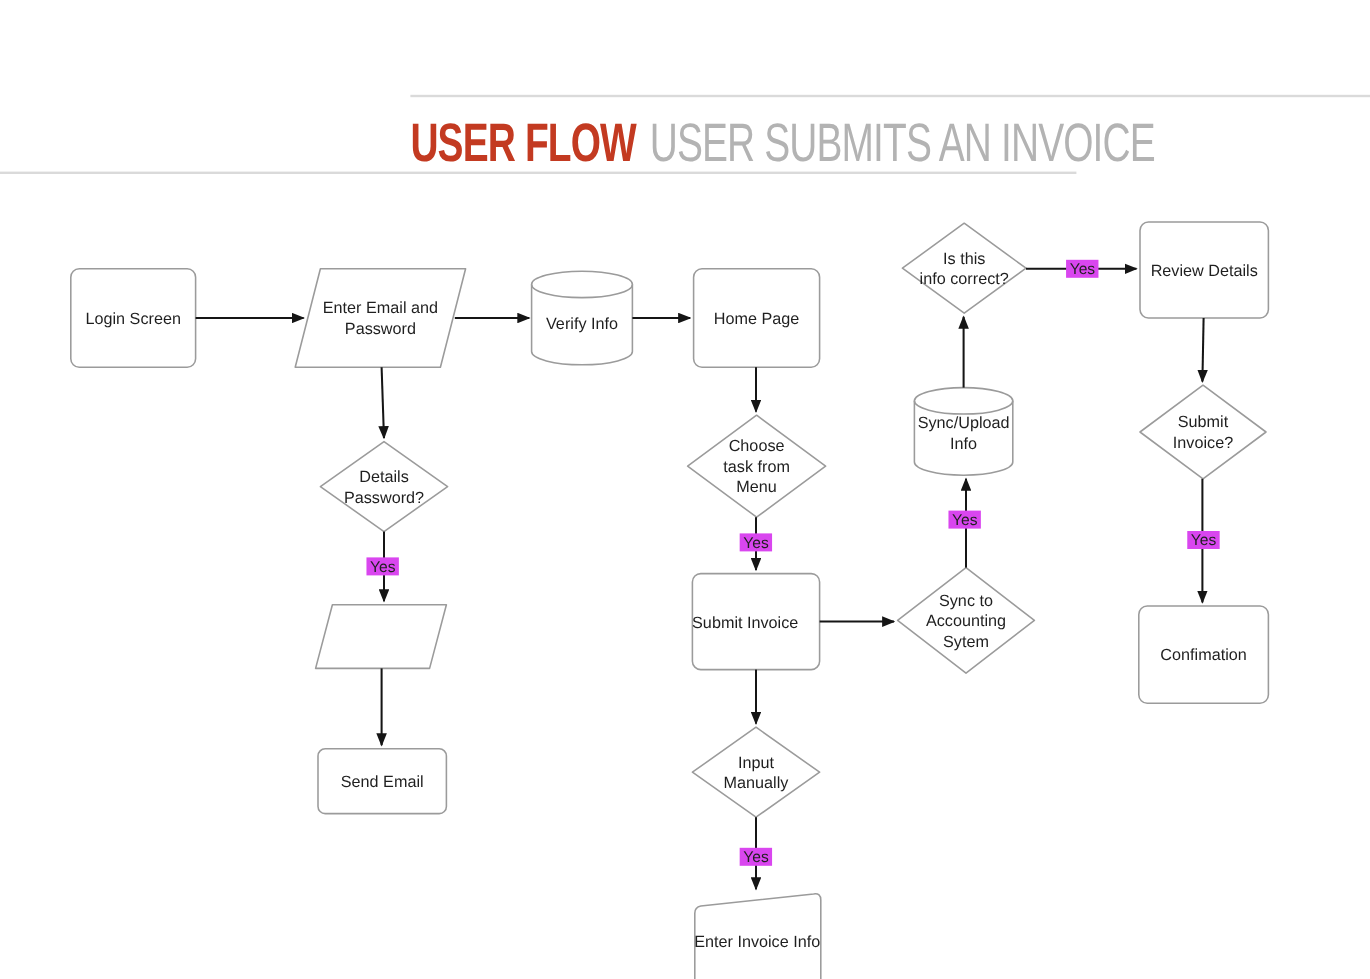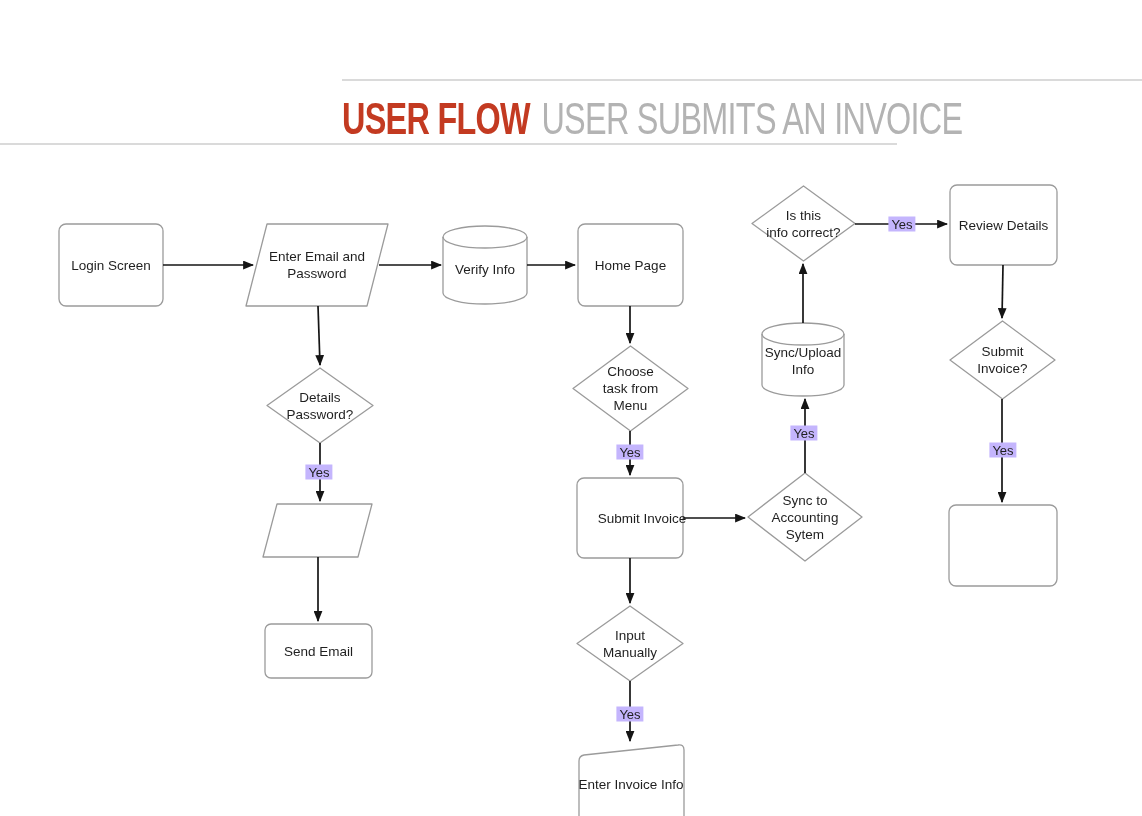--- a/index.html
+++ b/index.html
@@ -38,21 +38,21 @@
     text-align: center;
     font-size: 13.5px;
     line-height: 17px;
     color: #1f1f1f;
     white-space: pre-line;
     pointer-events: none;
   }
   .edge-label {
     position: absolute;
     transform: translate(-50%, -50%);
-    background: #c4b5fd;
+    background: #d946ef;
     padding: 0 3px;
     font-size: 13px;
     color: #1f1f1f;
     pointer-events: none;
   }
 </style>
 </head>
 <body>
 
 <div class="stage">
@@ -121,34 +121,35 @@
   <div class="node-label" style="left:255px;  top:183px; width:124px; height:82px;">Enter Email and
 Password</div>
   <div class="node-label" style="left:443px;  top:192px; width:84px;  height:72px;text-align:center;">Verify Info</div>
   <div class="node-label" style="left:578px;  top:183px; width:105px; height:82px;">Home Page</div>
   <div class="node-label" style="left:267px;  top:327px; width:106px; height:75px;">Details
 Password?</div>
   <div class="node-label" style="left:265px;  top:583px; width:107px; height:54px;border-radius:19px;">Send Email</div>
   <div class="node-label" style="left:573px;  top:305px; width:115px; height:85px;">Choose
 task from
 Menu</div>
-  <div class="node-label" style="left:589px;  top:437px; width:106px; height:80px;">Submit Invoice</div>
+  <div class="node-label" style="left:568px;  top:437px; width:106px; height:80px;">Submit Invoice</div>
   <div class="node-label" style="left:577px;  top:703px; width:108px; height:80px;">Enter Invoice Info</div>
   <div class="node-label" style="left:577px;  top:565px; width:106px; height:75px;">Input
 Manually</div>
   <div class="node-label" style="left:748px;  top:432px; width:114px; height:88px;">Sync to
 Accounting
 Sytem</div>
   <div class="node-label" style="left:762px;  top:288px; width:82px;  height:64px;">Sync/Upload
 Info</div>
   <div class="node-label" style="left:752px;  top:145px; width:103px; height:75px;">Is this
 info correct?</div>
   <div class="node-label" style="left:950px;  top:144px; width:107px; height:80px;">Review Details</div>
   <div class="node-label" style="left:950px;  top:280px; width:105px; height:78px;">Submit
 Invoice?</div>
+  <div class="node-label" style="left:949px;  top:464px; width:108px; height:81px;">Confimation</div>
 
   <div class="edge-label" style="left:319px;  top:431px;">Yes</div>
   <div class="edge-label" style="left:630px;  top:411px;">Yes</div>
   <div class="edge-label" style="left:630px;  top:673px;">Yes</div>
   <div class="edge-label" style="left:804px;  top:392px;">Yes</div>
   <div class="edge-label" style="left:902px;  top:183px;">Yes</div>
   <div class="edge-label" style="left:1003px; top:409px;">Yes</div>
 
 </div>
 

